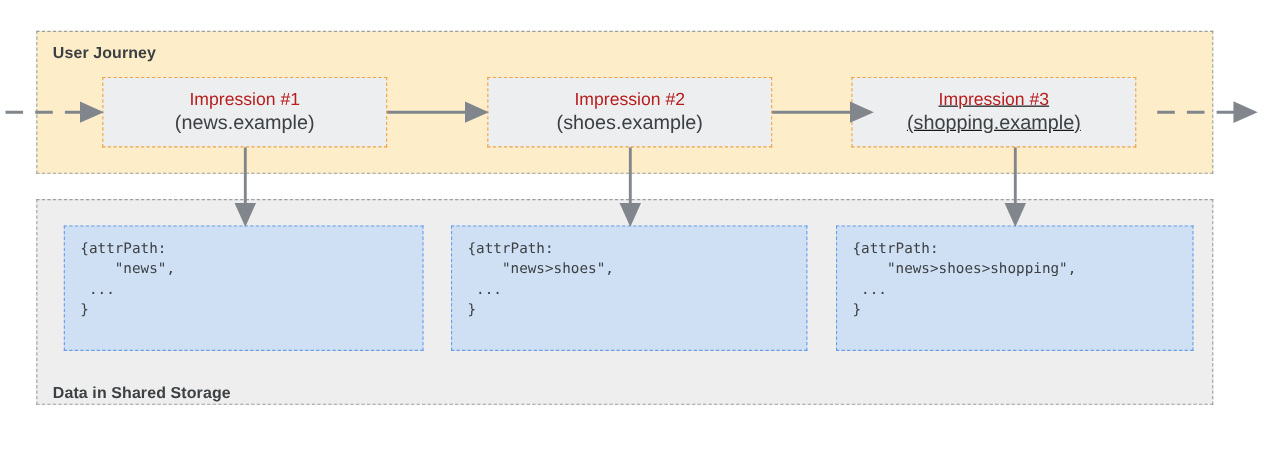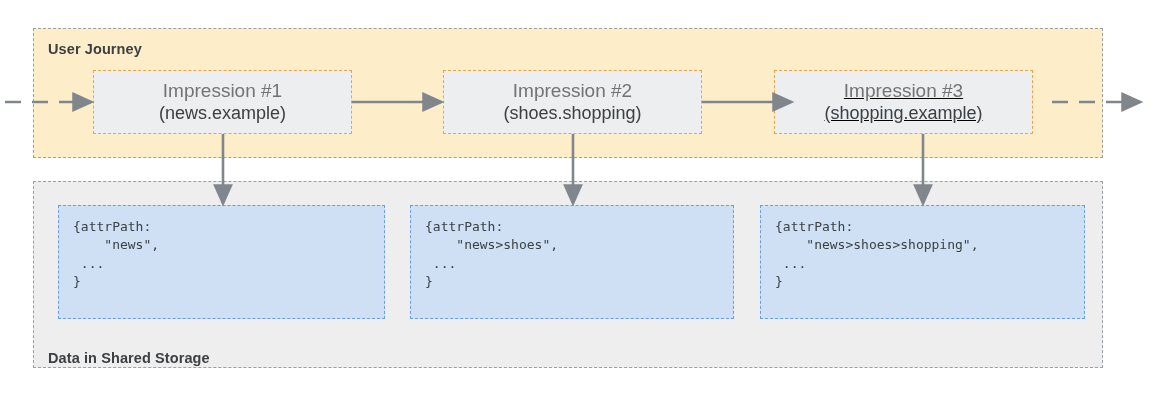--- a/index.html
+++ b/index.html
@@ -66,22 +66,22 @@
     box-sizing: border-box;
     background: #eceef0;
     border: 1.5px dashed #f2a33c;
     display: flex;
     flex-direction: column;
     align-items: center;
     justify-content: center;
     line-height: 1.22;
   }
   .impression-title {
-    font-size: 19px;
-    color: #737373;
+    font-size: 16px;
+    color: #b91c1c;
     white-space: nowrap;
   }
   .impression-sub {
     font-size: 18px;
     color: #3c4043;
     white-space: nowrap;
   }
   #box1 { left: 93px; }
   #box2 { left: 443px; }
   #box3 { left: 774px; text-decoration: underline; }
@@ -128,21 +128,21 @@
   <div class="container-storage">
     <div class="container-label label-storage">Data in Shared Storage</div>
   </div>
 
   <div class="impression-box" id="box1">
     <div class="impression-title">Impression #1</div>
     <div class="impression-sub">(news.example)</div>
   </div>
   <div class="impression-box" id="box2">
     <div class="impression-title">Impression #2</div>
-    <div class="impression-sub">(shoes.shopping)</div>
+    <div class="impression-sub">(shoes.example)</div>
   </div>
   <div class="impression-box" id="box3">
     <div class="impression-title">Impression #3</div>
     <div class="impression-sub">(shopping.example)</div>
   </div>
 
   <div class="code-block" id="code1">{attrPath:
     "news",
  ...
 }</div>

